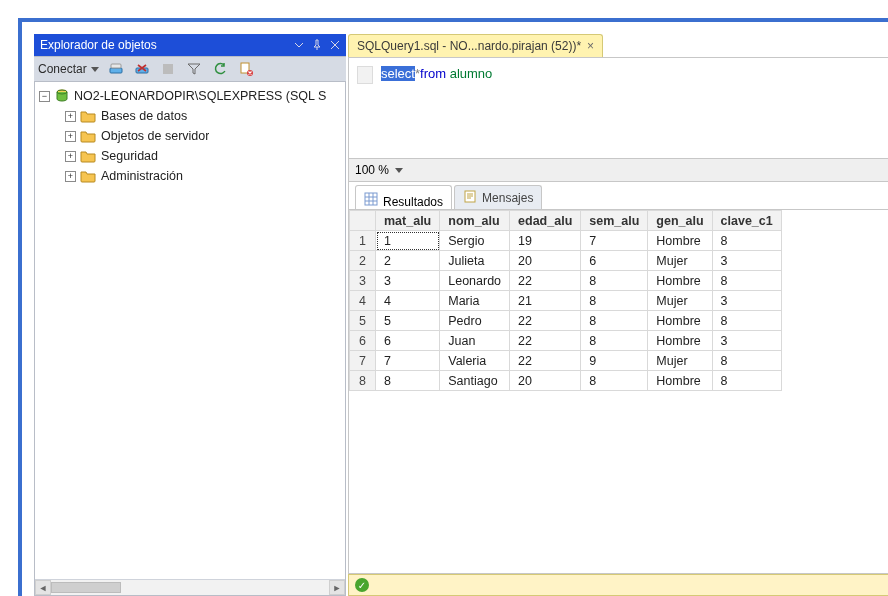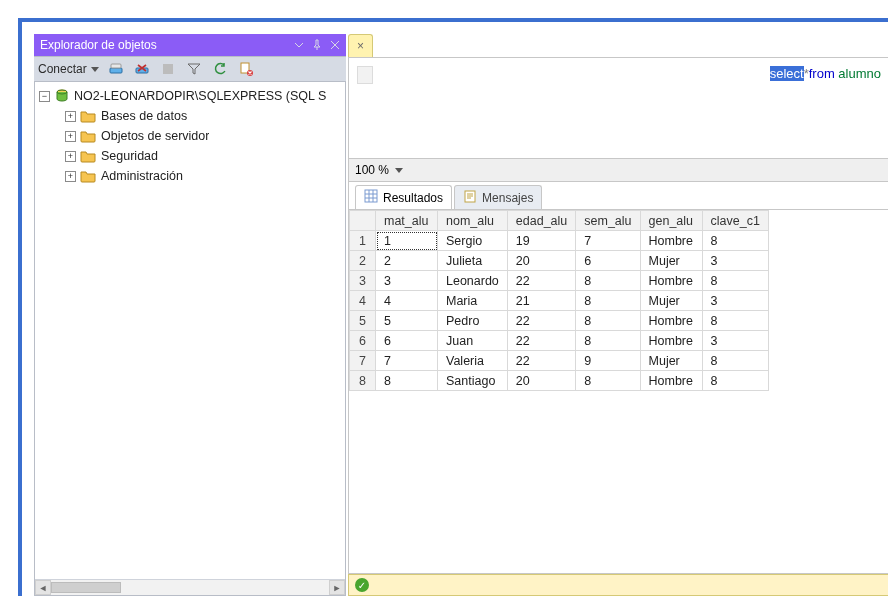--- a/index.html
+++ b/index.html
@@ -2,21 +2,21 @@
 <html><head>
 <meta charset="utf-8">
 <style>
   * { box-sizing: border-box; font-family: "Segoe UI", Tahoma, sans-serif; }
   body { margin:0; background:#fff; padding:18px; }
   .frame { border:4px solid #3b6fcf; width:888px; height:596px; position:relative; background:#fff; padding:12px 12px 14px 12px; }
   .app { display:flex; width:100%; height:100%; gap:2px; }
 
   
   .left { width:312px; display:flex; flex-direction:column; min-width:0; }
-  .panel-title { display:flex; align-items:center; background:#8b5cf6; color:#fff; height:22px; padding:0 4px 0 6px; font-size:12px; gap:4px; }
+  .panel-title { display:flex; align-items:center; background:#1d4ed8; color:#fff; height:22px; padding:0 4px 0 6px; font-size:12px; gap:4px; }
   .panel-title .spacer { flex:1; }
   .panel-title .win-ico { display:inline-flex; align-items:center; justify-content:center; width:14px; height:14px; color:#d6d6e6; }
   .panel-title .win-ico svg { width:12px; height:12px; }
 
   .toolbar { display:flex; align-items:center; gap:4px; background:#d6dbe4; height:26px; padding:0 4px; border-bottom:1px solid #b8bdc7; border-top:1px solid #b8bdc7; font-size:12px; }
   .toolbar .lbl { color:#2b2b2b; margin-right:0; }
   .toolbar .dd { width:0;height:0;border-left:4px solid transparent;border-right:4px solid transparent;border-top:5px solid #555; margin-right:2px; }
   .toolbar .tbtn { display:inline-flex; align-items:center; justify-content:center; width:22px; height:20px; }
   .tree-area { flex:1; background:#fff; border:1px solid #b8bdc7; border-top:none; overflow:hidden; position:relative; }
   .tree { padding:4px 2px; font-size:12.5px; color:#222; }
@@ -33,39 +33,39 @@
   .hscroll .arrow { width:16px; background:#e4e4e4; border:1px solid #cfcfcf; display:flex; align-items:center; justify-content:center; font-size:9px; color:#666; }
   .hscroll .track { flex:1; background:#f2f2f2; position:relative; }
   .hscroll .thumb { position:absolute; left:0; top:2px; bottom:2px; width:70px; background:#cfcfcf; border:1px solid #bcbcbc; }
 
   
   .right { flex:1; display:flex; flex-direction:column; min-width:0; }
   .tabstrip { height:24px; display:flex; align-items:flex-end; background:transparent; border-bottom:1px solid #c7c7c7; }
   .tab { display:flex; align-items:center; gap:6px; height:23px; padding:0 8px; background:#fff3b0; border:1px solid #d5c976; border-bottom:none; border-top-left-radius:3px; border-top-right-radius:3px; font-size:12px; color:#3a3a3a; }
   .tab .close { font-size:12px; color:#6b6b6b; }
   .editor { height:100px; background:#fff; border-left:1px solid #c7c7c7; border-right:1px solid #c7c7c7; padding:8px 8px 4px 8px; font-family: Consolas, monospace; font-size:13px; display:flex; flex-direction:column; gap:6px; }
-  .linewrap { display:flex; gap:8px; align-items:flex-start;justify-content:space-between; }
+  .linewrap { display:flex; gap:8px; align-items:flex-start; }
   .gutter { width:16px; background:#f2f2f2; border:1px solid #dcdcdc; height:18px; display:flex; align-items:center; justify-content:flex-end; padding-right:2px; font-size:11px; color:#888; }
   .code .sel { background:#3a6fd8; color:#fff; }
   .kw { color:#0000cc; }
   .name { color:#007a32; }
   .op { color:#808080; }
 
   .zoombar { height:24px; border:1px solid #c7c7c7; border-left:1px solid #c7c7c7; display:flex; align-items:center; gap:6px; padding:0 6px; font-size:12px; background:#efefef; }
   .zoombar .caret { width:0;height:0;border-left:4px solid transparent;border-right:4px solid transparent;border-top:5px solid #555; }
 
   .resulttabs { height:28px; display:flex; align-items:flex-end; gap:2px; border-bottom:1px solid #c7c7c7; padding-left:6px; background:#fff; border-left:1px solid #c7c7c7; border-right:1px solid #c7c7c7; }
   .rtab { display:flex; align-items:center; gap:5px; height:24px; padding:0 8px; border-top-left-radius:3px; border-top-right-radius:3px; font-size:12px; position:relative; }
-  .rtab.active { background:#fff; border:1px solid #c7c7c7; border-bottom:none; }
+  .rtab.active { background:#fff; border:1px solid #c7c7c7; border-bottom:none;align-items:flex-end; }
   .rtab.inactive { background:#e8ecf2; border:1px solid #c7c7c7; border-bottom:none; color:#444; }
 
   .grid { flex:1; border:1px solid #c7c7c7; border-top:none; background:#fff; overflow:auto; }
   table.results { border-collapse:collapse; font-size:12.5px; color:#222; }
   table.results th, table.results td { border:1px solid #d9d9d9; padding:2px 8px; height:20px; text-align:left; white-space:nowrap; }
-  table.results th { background:#f2f2f2; font-weight:normal; color:#333;margin-top:30px; }
+  table.results th { background:#f2f2f2; font-weight:bold; color:#333;margin-top:30px; }
   table.results th.rowhead { background:#f2f2f2; width:26px; text-align:center; }
   table.results td.rowhead { background:#f2f2f2; width:26px; text-align:center; color:#444; }
   .cell-sel { outline:1px dotted #333; outline-offset:-2px; }
   th.col { min-width:62px; }
 
   .status { height:22px; background:#fff3c6; border:1px solid #d5c976; display:flex; align-items:center; gap:6px; padding:0 6px; font-size:12px; color:#3f3f3f; }
   .status .ok { width:14px; height:14px; border-radius:50%; background:#49a52e; display:inline-flex; align-items:center; justify-content:center; color:#fff; font-size:10px; }
 </style>
 </head>
 <body>
@@ -194,20 +194,21 @@
             <div class="thumb"></div>
           </div>
           <div class="arrow">►</div>
         </div>
       </div>
     </div>
 
     <div class="right">
       <div class="tabstrip">
         <div class="tab">
+          <span>SQLQuery1.sql - NO...nardo.pirajan (52))*</span>
           <span class="close">×</span>
         </div>
       </div>
 
       <div class="editor">
         <div class="linewrap">
           <div class="gutter"></div>
           <div class="code" id="code-line"><span class="kw sel">select</span><span class="op">*</span><span class="kw">from </span><span class="name">alumno</span></div>
         </div>
       </div>

